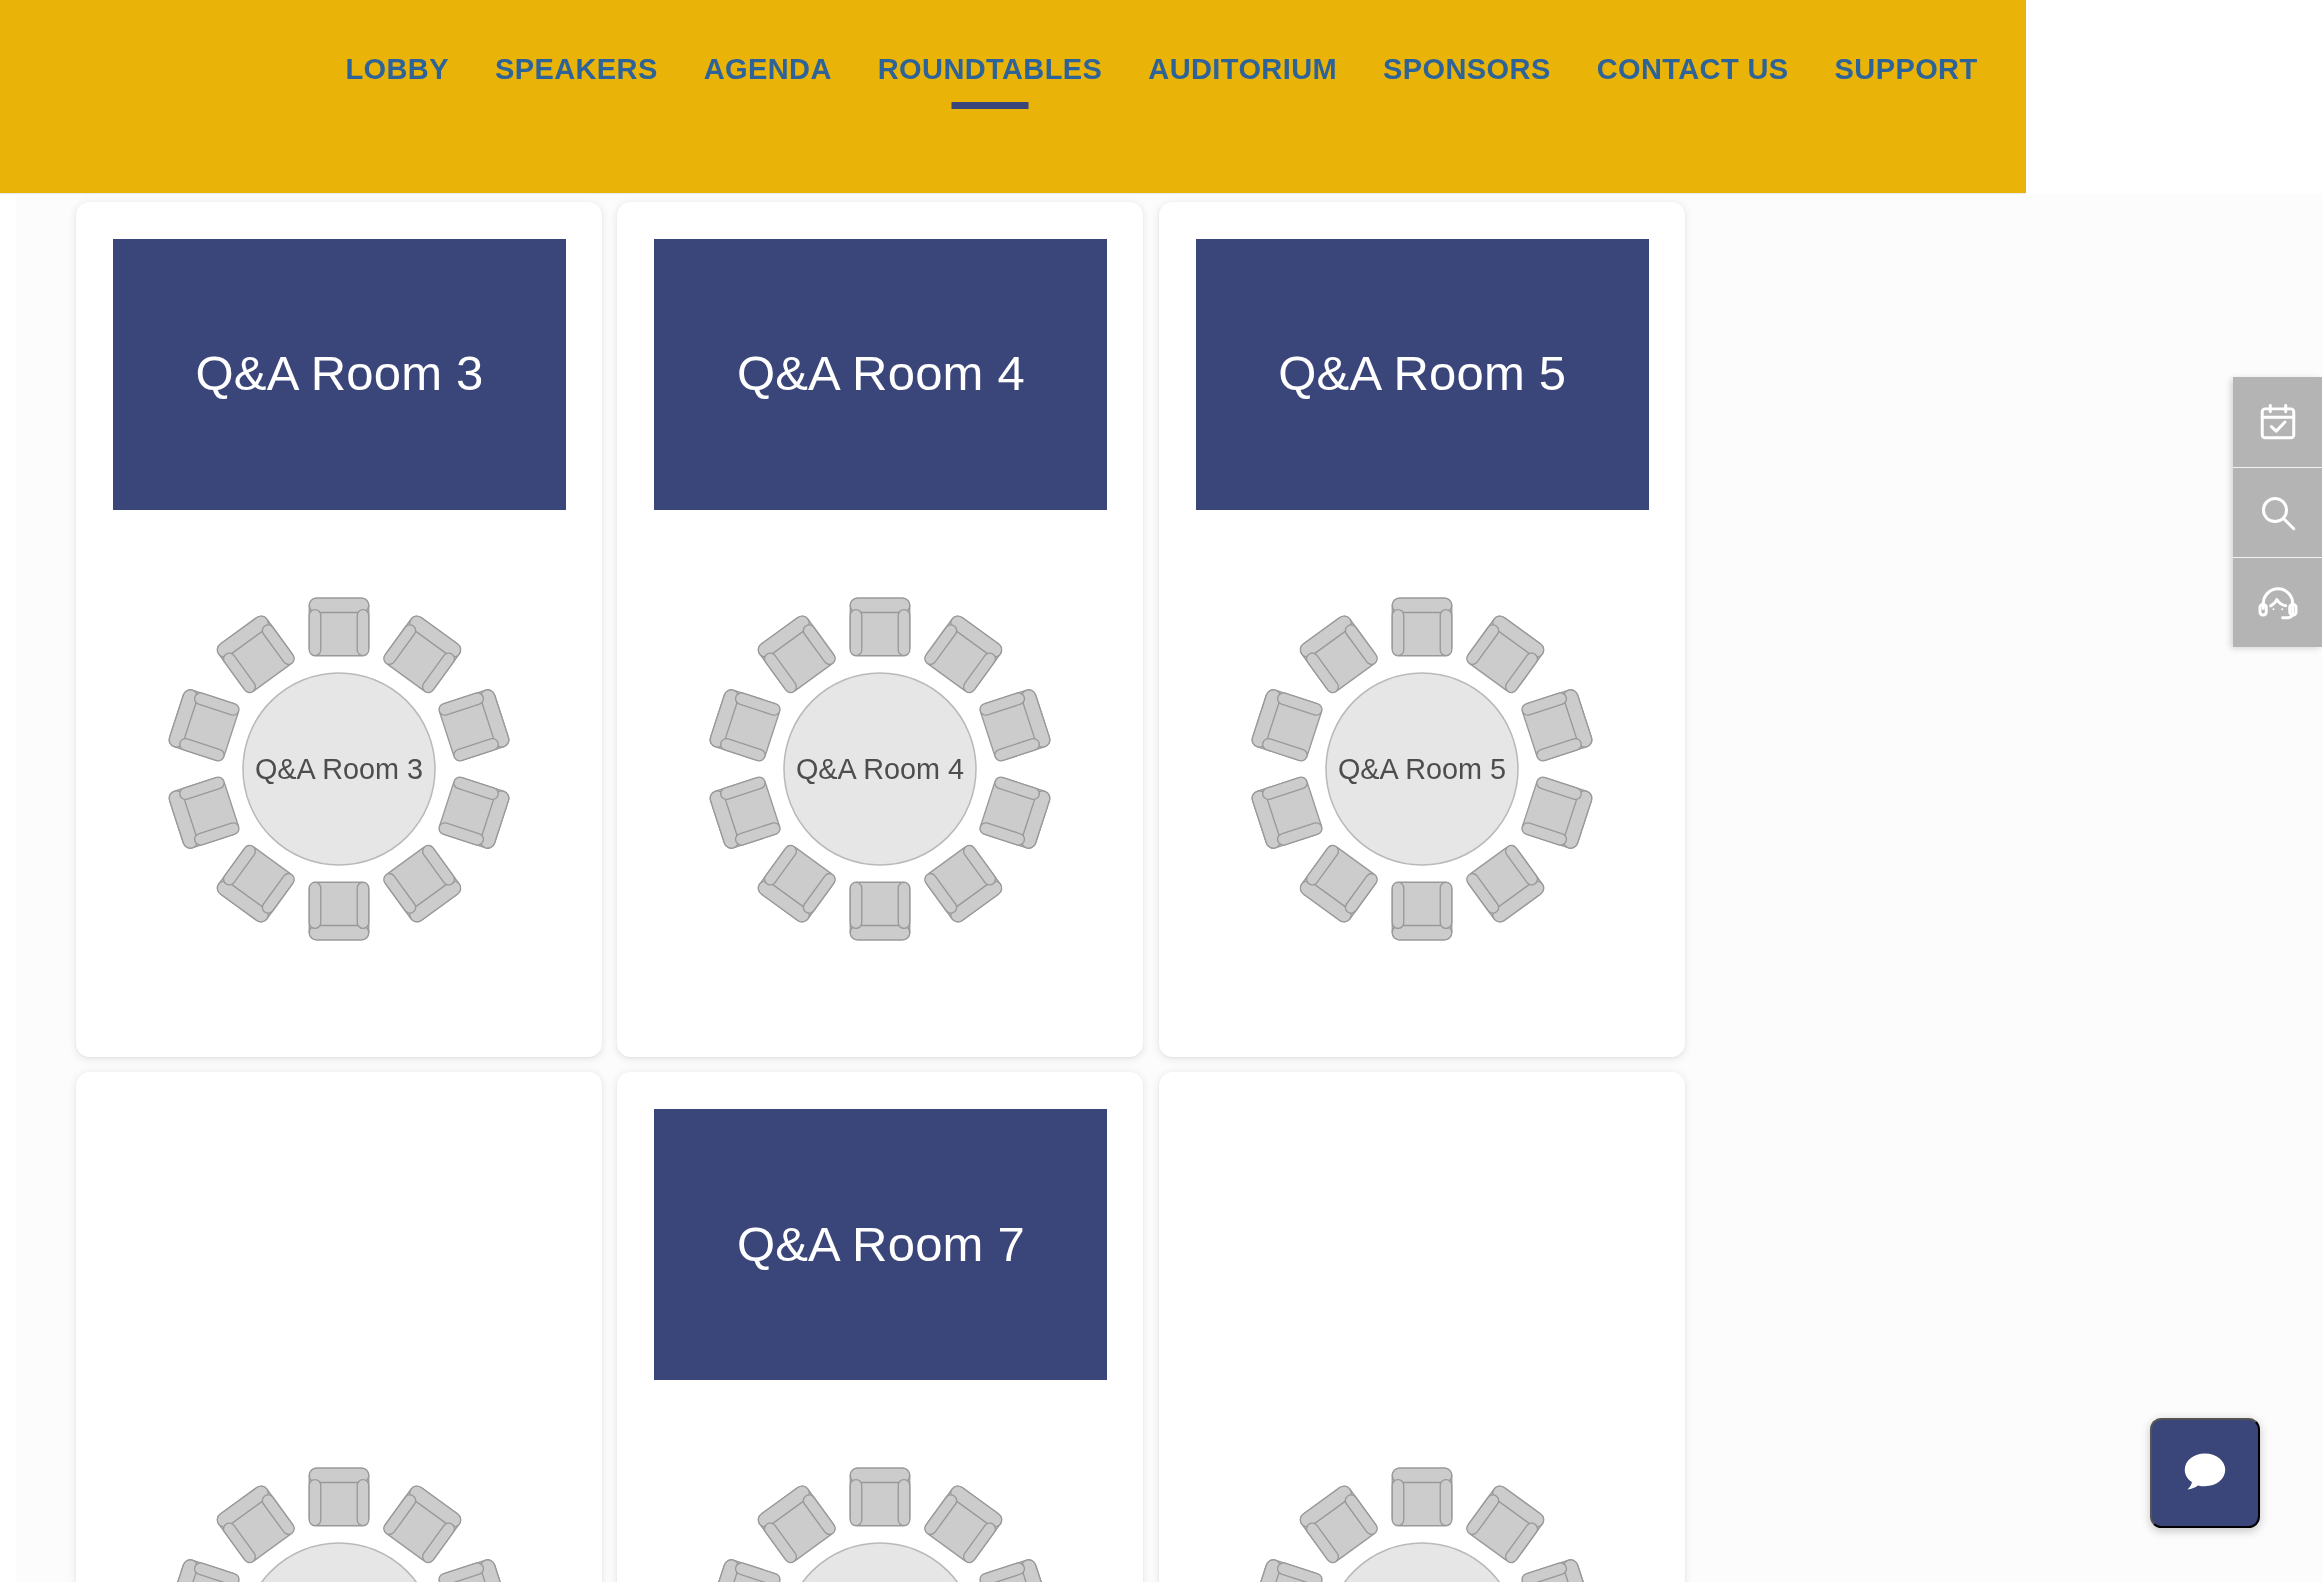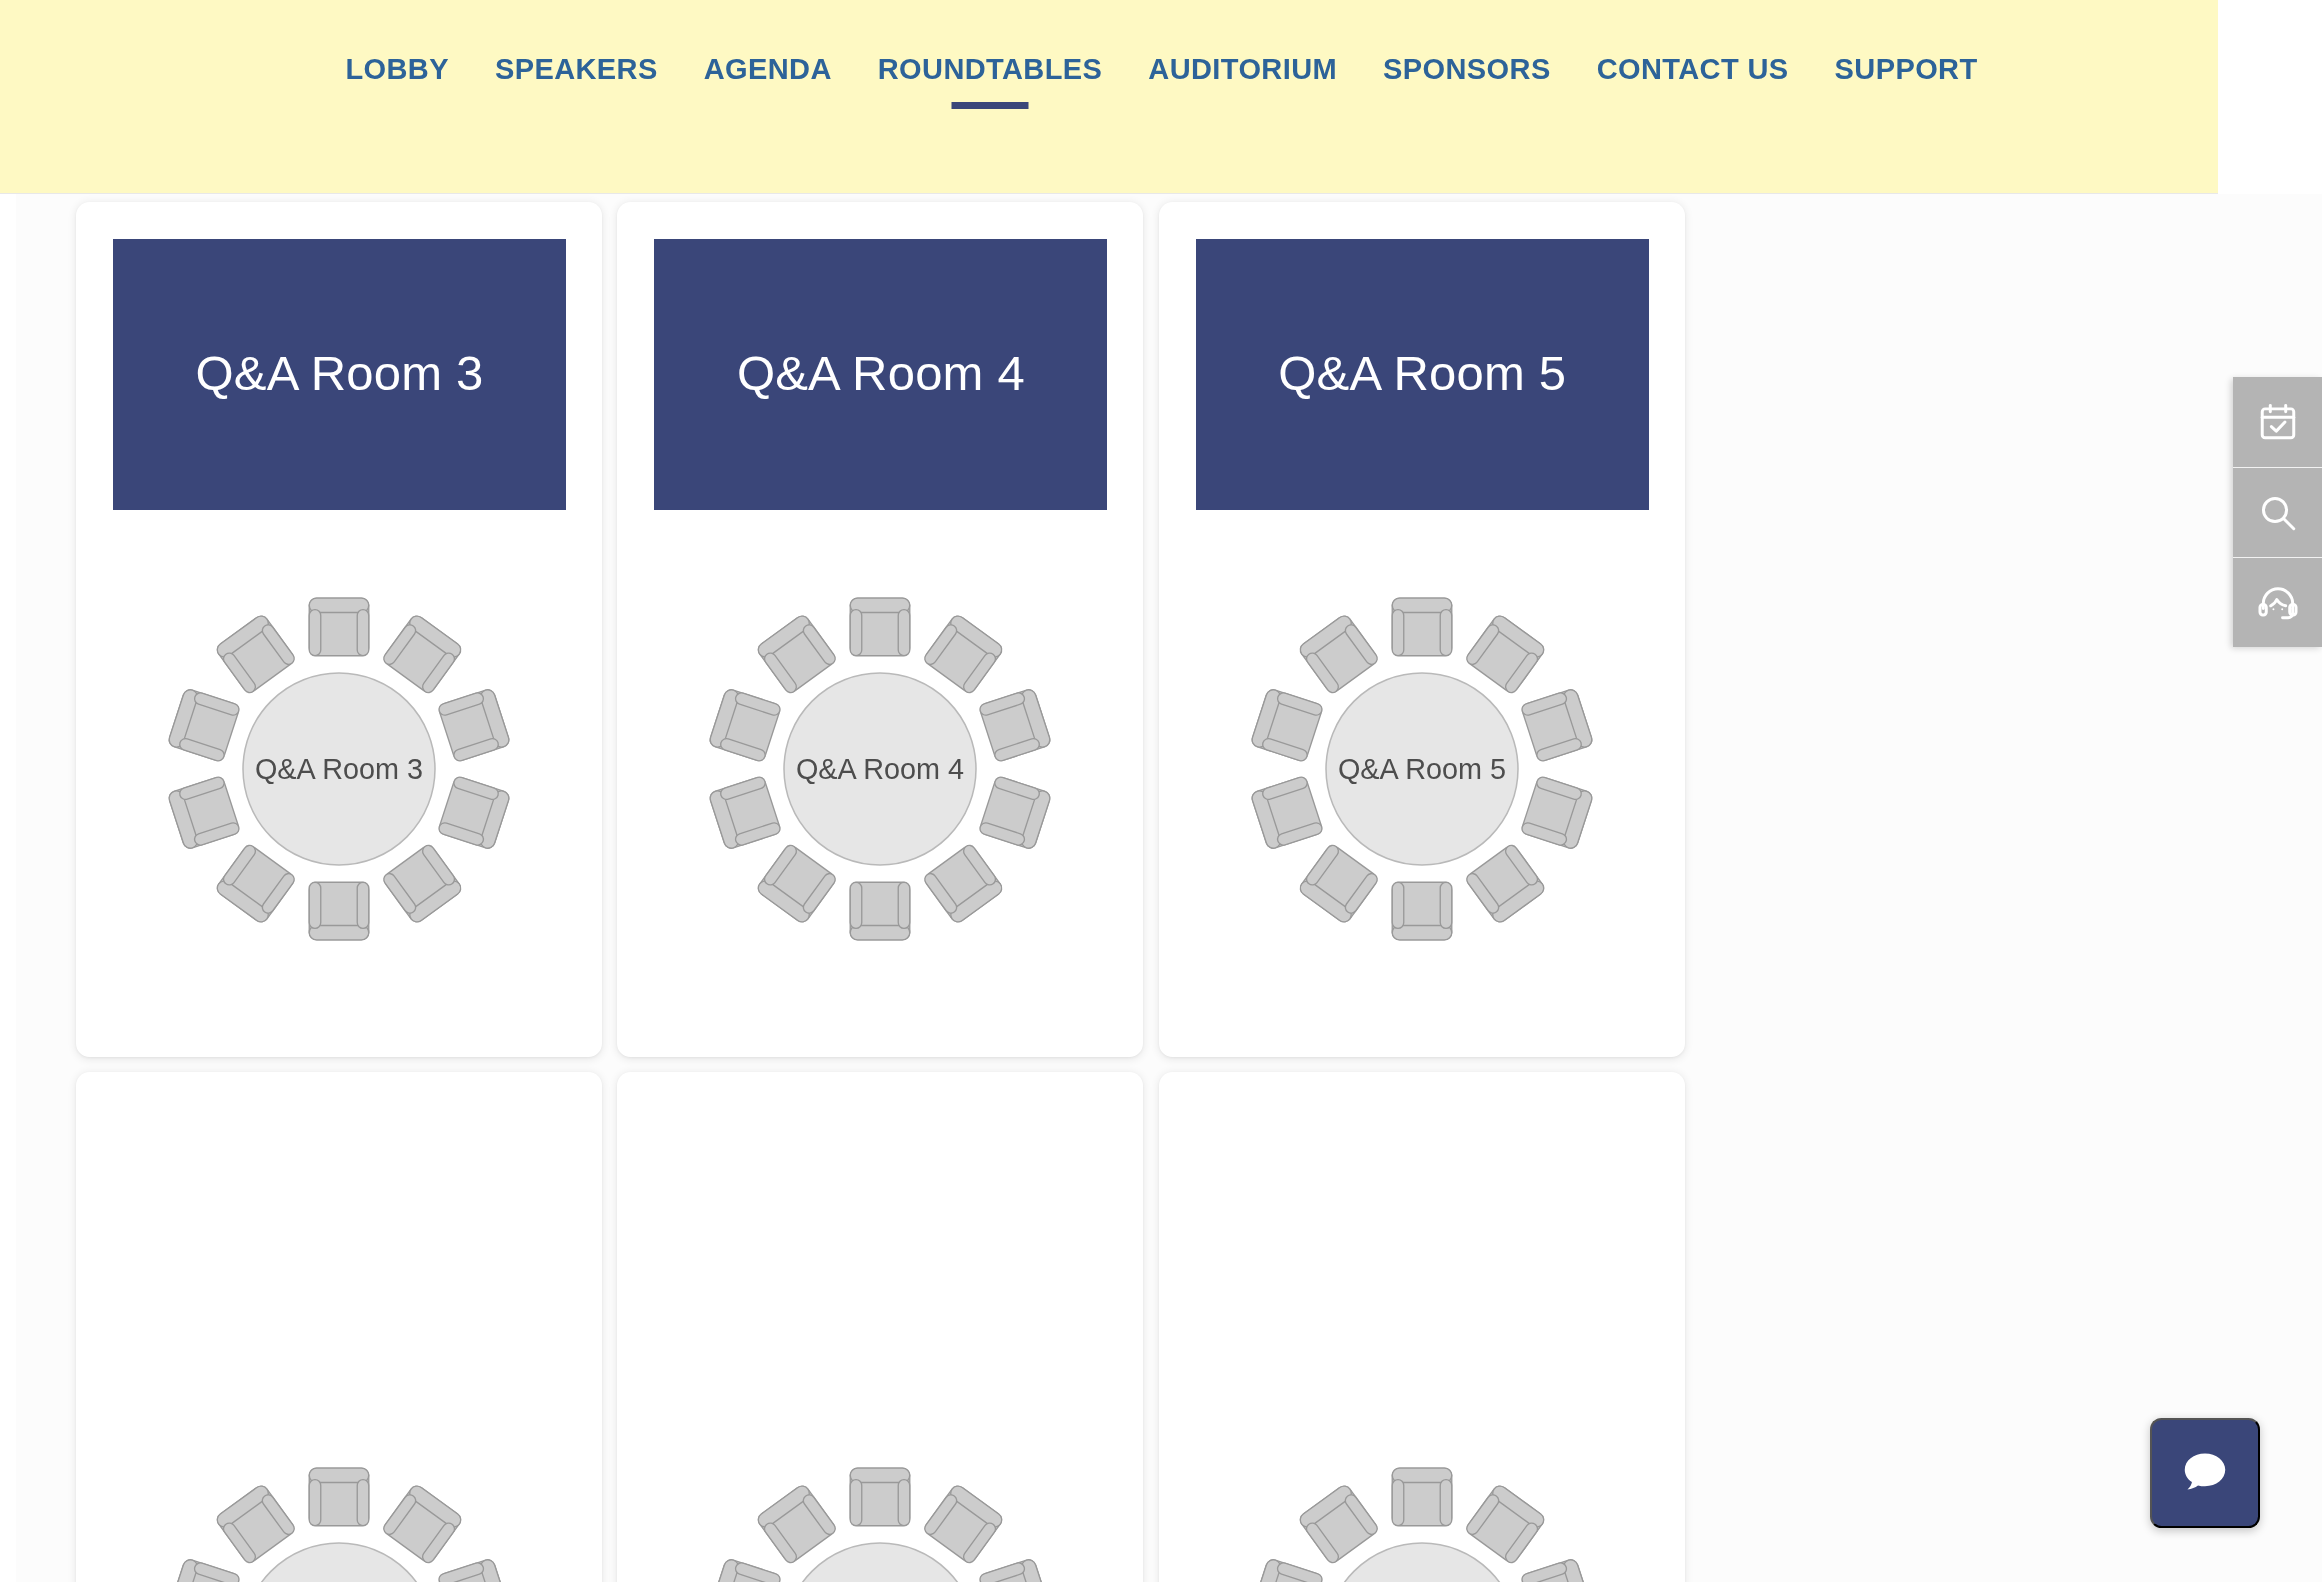--- a/index.html
+++ b/index.html
@@ -16,23 +16,23 @@
     position: relative;
     width: 2323px;
     height: 1582px;
     background: #ffffff;
   }
 
   
   .navbar {
     position: absolute;
     top: 0; left: 0;
-    width: 2218px;
+    width: 2026px;
     height: 194px;
-    background: #fef9c3;
+    background: #eab308;
     border-bottom: 1px solid #e8e8e8;
     z-index: 20;
   }
   .nav-list {
     position: absolute;
     top: 50px;
     left: 0;
     width: 2323px;
     display: flex;
     justify-content: center;
@@ -467,20 +467,23 @@
                 <rect x="-31" y="-30" width="62" height="15" rx="7.5" fill="#cccccc" stroke="#999999" stroke-width="1.4"></rect>
                 <rect x="-31" y="-18" width="12" height="48" rx="6" fill="#cccccc" stroke="#999999" stroke-width="1.4"></rect>
                 <rect x="19" y="-18" width="12" height="48" rx="6" fill="#cccccc" stroke="#999999" stroke-width="1.4"></rect>
               </g>
               <circle cx="200" cy="200" r="100" fill="#e6e6e6" stroke="#b9b9b9" stroke-width="1.6"></circle>
               <text x="200" y="210" text-anchor="middle" font-family="&quot;Liberation Sans&quot;, sans-serif" font-size="30" fill="#4d4d4d">Q&amp;A Room 6</text>
             </svg>
           </div>
         </div>
         <div class="room-card">
+          <div class="room-banner">
+            <div class="room-banner-title">Q&amp;A Room 7</div>
+          </div>
           <div class="table-wrap">
             <svg class="table-svg" width="384" height="384" viewBox="0 0 400 400">
               <g transform="translate(200,52) rotate(0)">
                 <rect x="-31" y="-30" width="62" height="60" rx="8" fill="#cccccc" stroke="#999999" stroke-width="1.4"></rect>
                 <rect x="-31" y="-30" width="62" height="15" rx="7.5" fill="#cccccc" stroke="#999999" stroke-width="1.4"></rect>
                 <rect x="-31" y="-18" width="12" height="48" rx="6" fill="#cccccc" stroke="#999999" stroke-width="1.4"></rect>
                 <rect x="19" y="-18" width="12" height="48" rx="6" fill="#cccccc" stroke="#999999" stroke-width="1.4"></rect>
               </g>
               <g transform="translate(286.992217339286,80.26548483250778) rotate(36)">
                 <rect x="-31" y="-30" width="62" height="60" rx="8" fill="#cccccc" stroke="#999999" stroke-width="1.4"></rect>

